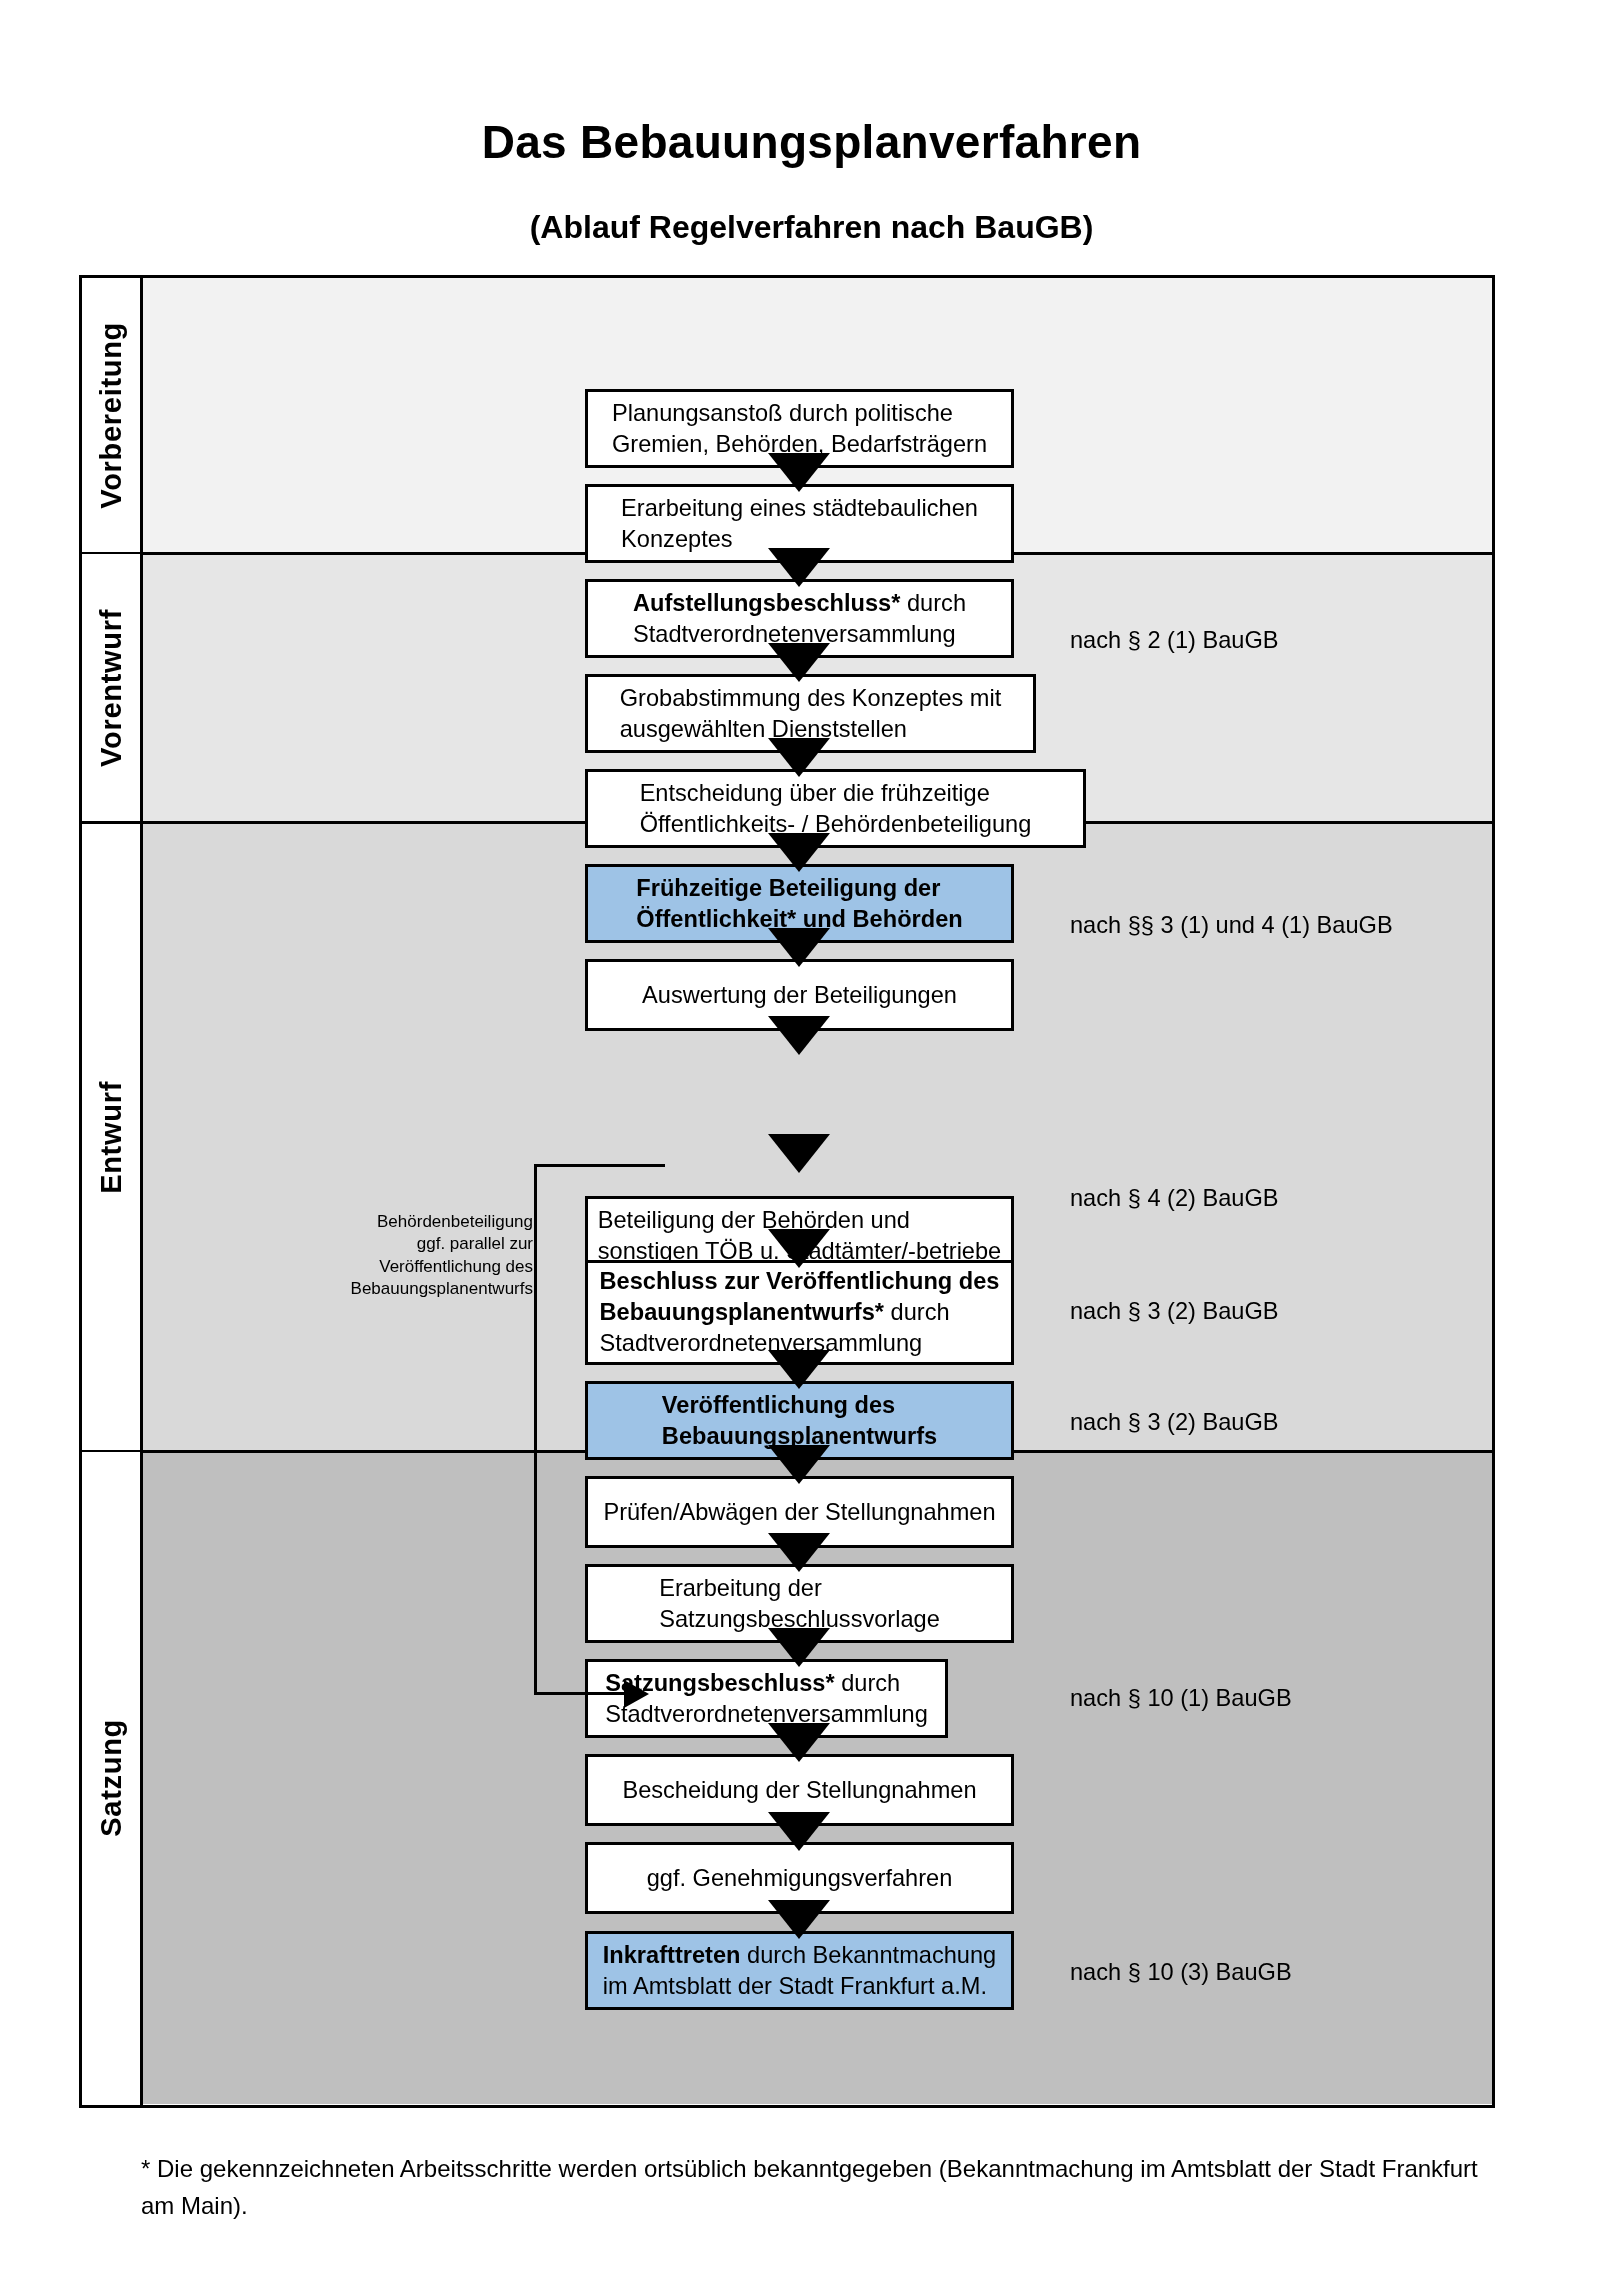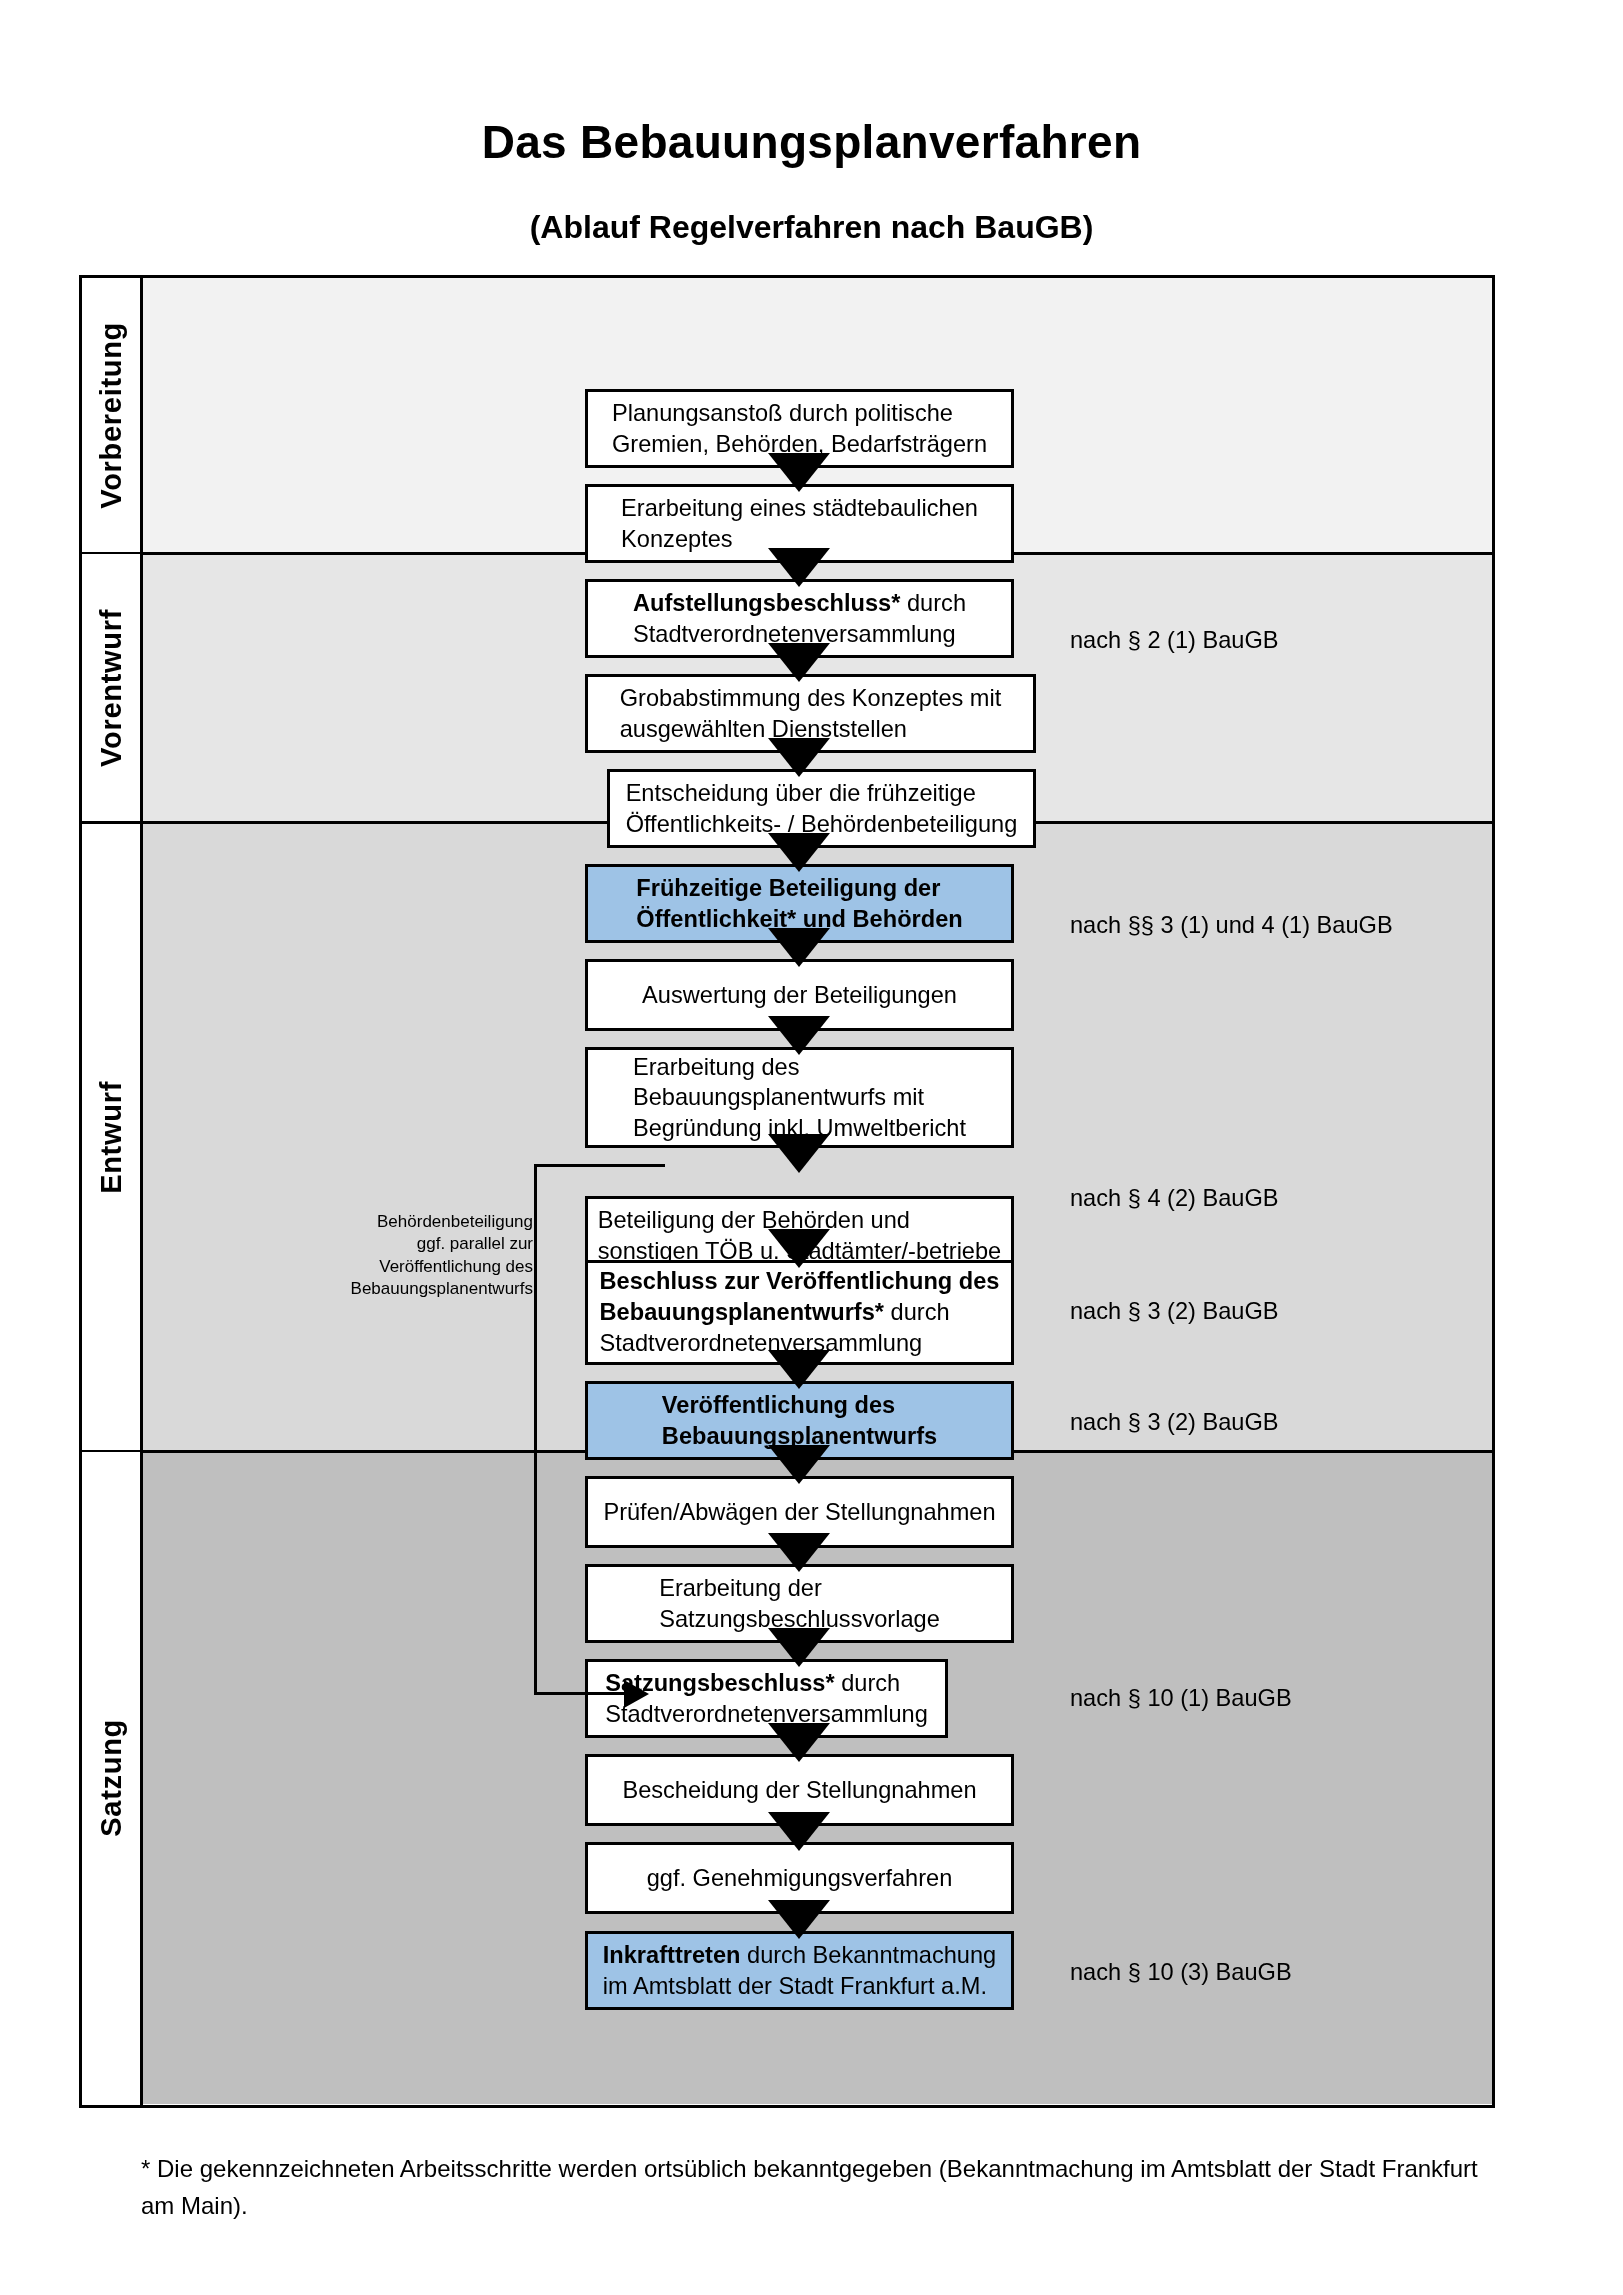--- a/index.html
+++ b/index.html
@@ -194,21 +194,21 @@
     <div class="arrow" style="left:686px;top:365px;"></div>
 
     <div class="pbox" style="left:503px;top:396px;width:451px;height:79px;">
       <div>
         <span>Grobabstimmung des Konzeptes mit</span><br>
         <span>ausgewählten Dienststellen</span>
       </div>
     </div>
     <div class="arrow" style="left:686px;top:460px;"></div>
 
-    <div class="pbox" style="left:525px;top:491px;width:429px;height:79px;">
+    <div class="pbox" style="left:503px;top:491px;width:501px;height:79px;">
       <div>
         <span>Entscheidung über die frühzeitige</span><br>
         <span>Öffentlichkeits- / Behördenbeteiligung</span>
       </div>
     </div>
     <div class="arrow" style="left:686px;top:555px;"></div>
 
     <div class="pbox blue" style="left:503px;top:586px;width:429px;height:79px;">
       <div>
         <b>Frühzeitige Beteiligung der</b><br>
@@ -217,27 +217,20 @@
     </div>
     <div class="arrow" style="left:686px;top:650px;"></div>
 
     <div class="pbox" style="left:503px;top:681px;width:429px;height:72px;">
       <div>
         <span>Auswertung der Beteiligungen</span>
       </div>
     </div>
     <div class="arrow" style="left:686px;top:738px;"></div>
 
-    <div class="pbox" style="left:503px;top:769px;width:429px;height:101px;">
-      <div>
-        <span>Erarbeitung des</span><br>
-        <span>Bebauungsplanentwurfs mit</span><br>
-        <span>Begründung inkl. Umweltbericht</span>
-      </div>
-    </div>
     <div class="arrow" style="left:686px;top:856px;"></div>
 
     <div class="pbox" style="left:503px;top:887px;width:429px;height:79px;margin-top:31px;">
       <div>
         <span>Beteiligung der Behörden und</span><br>
         <span>sonstigen TÖB u. Stadtämter/-betriebe</span>
       </div>
     </div>
     <div class="arrow" style="left:686px;top:951px;"></div>
 

